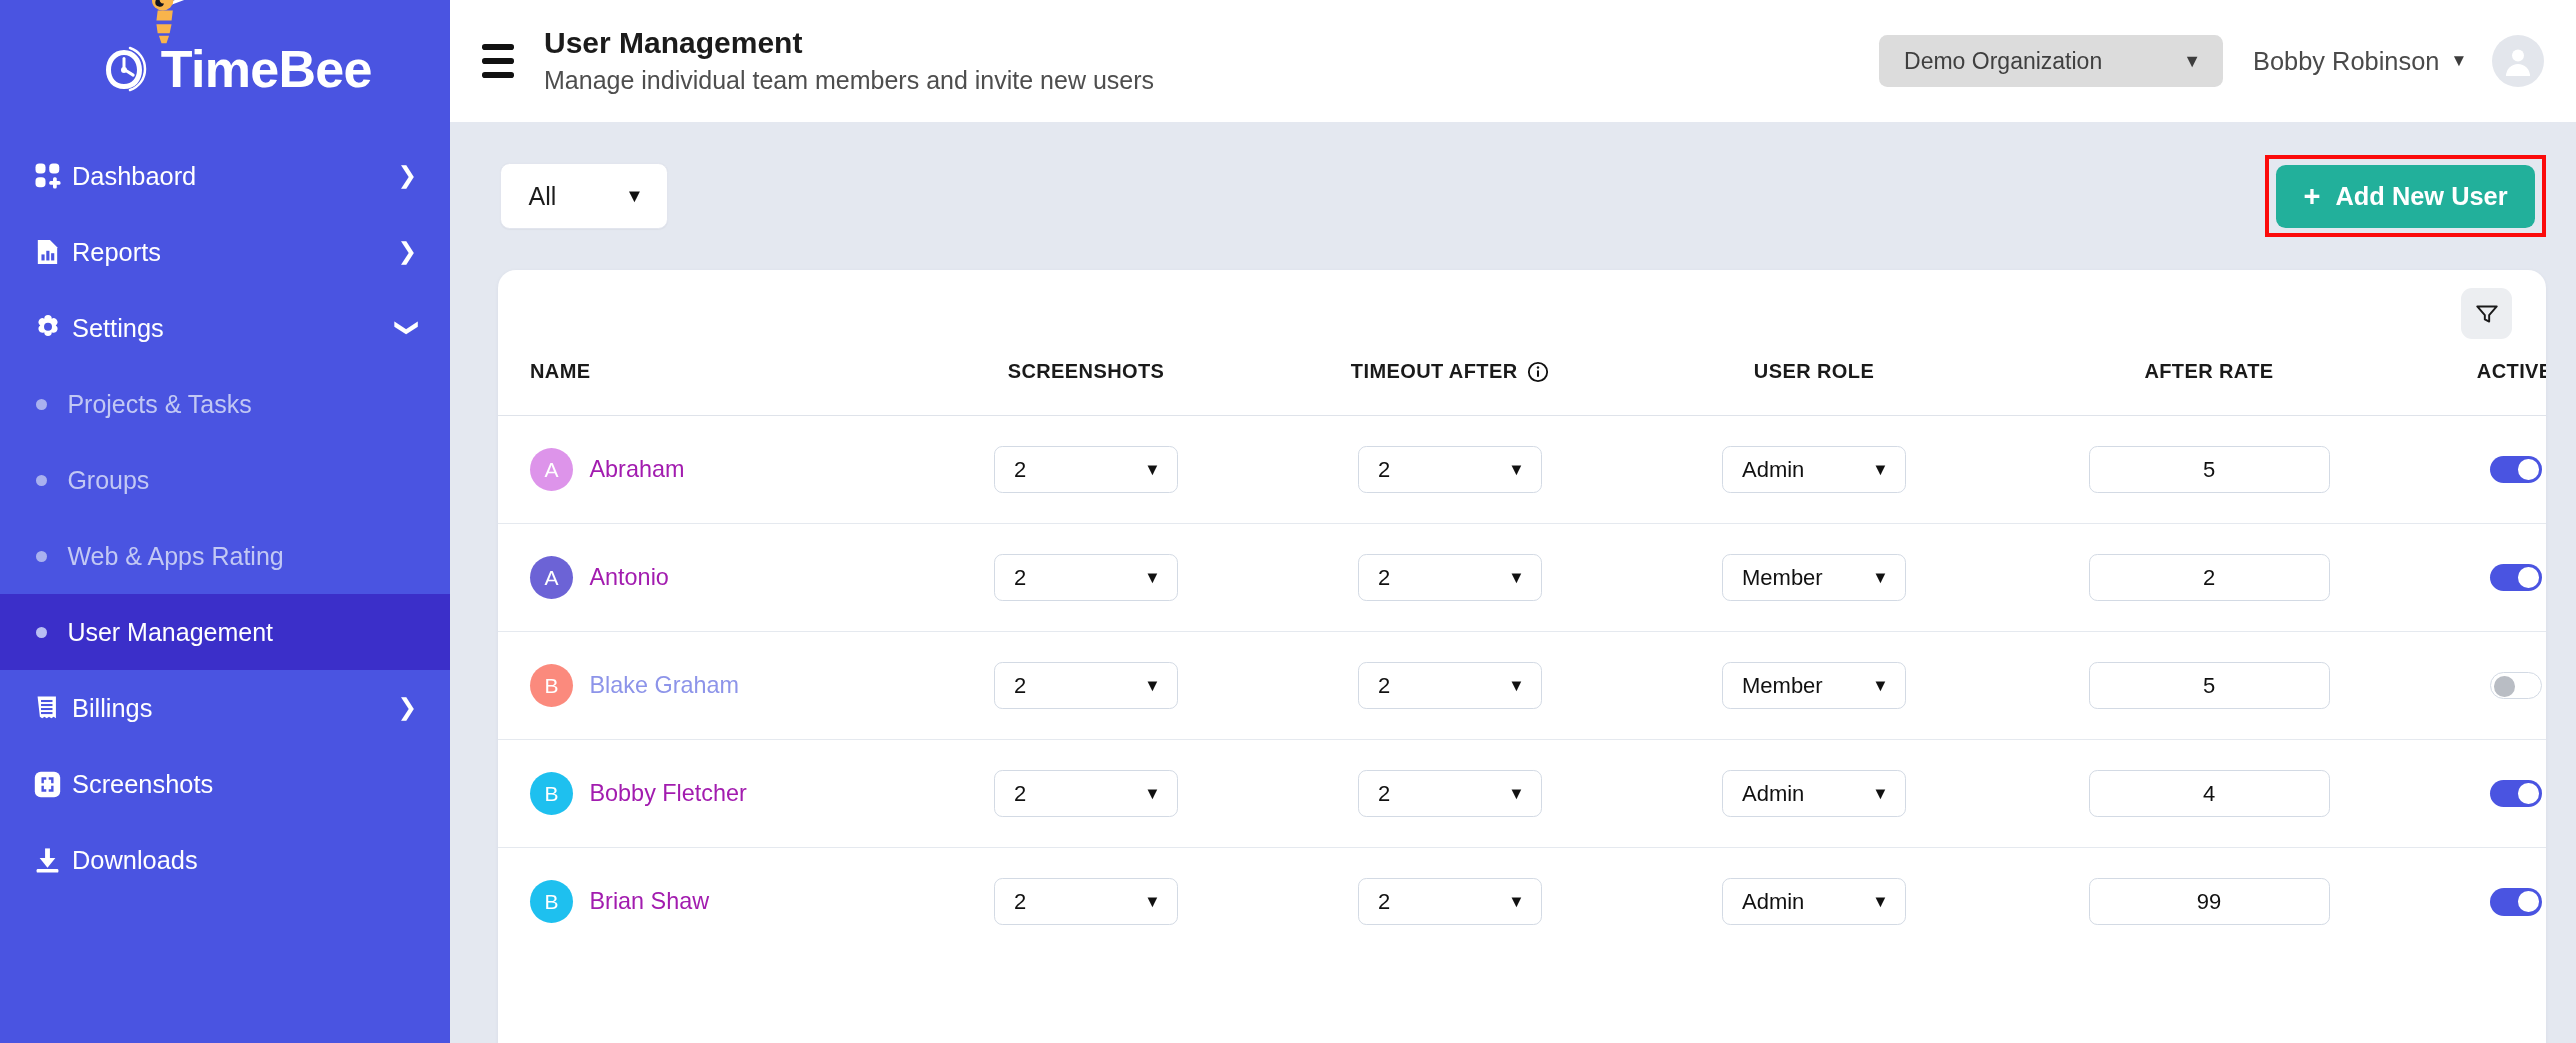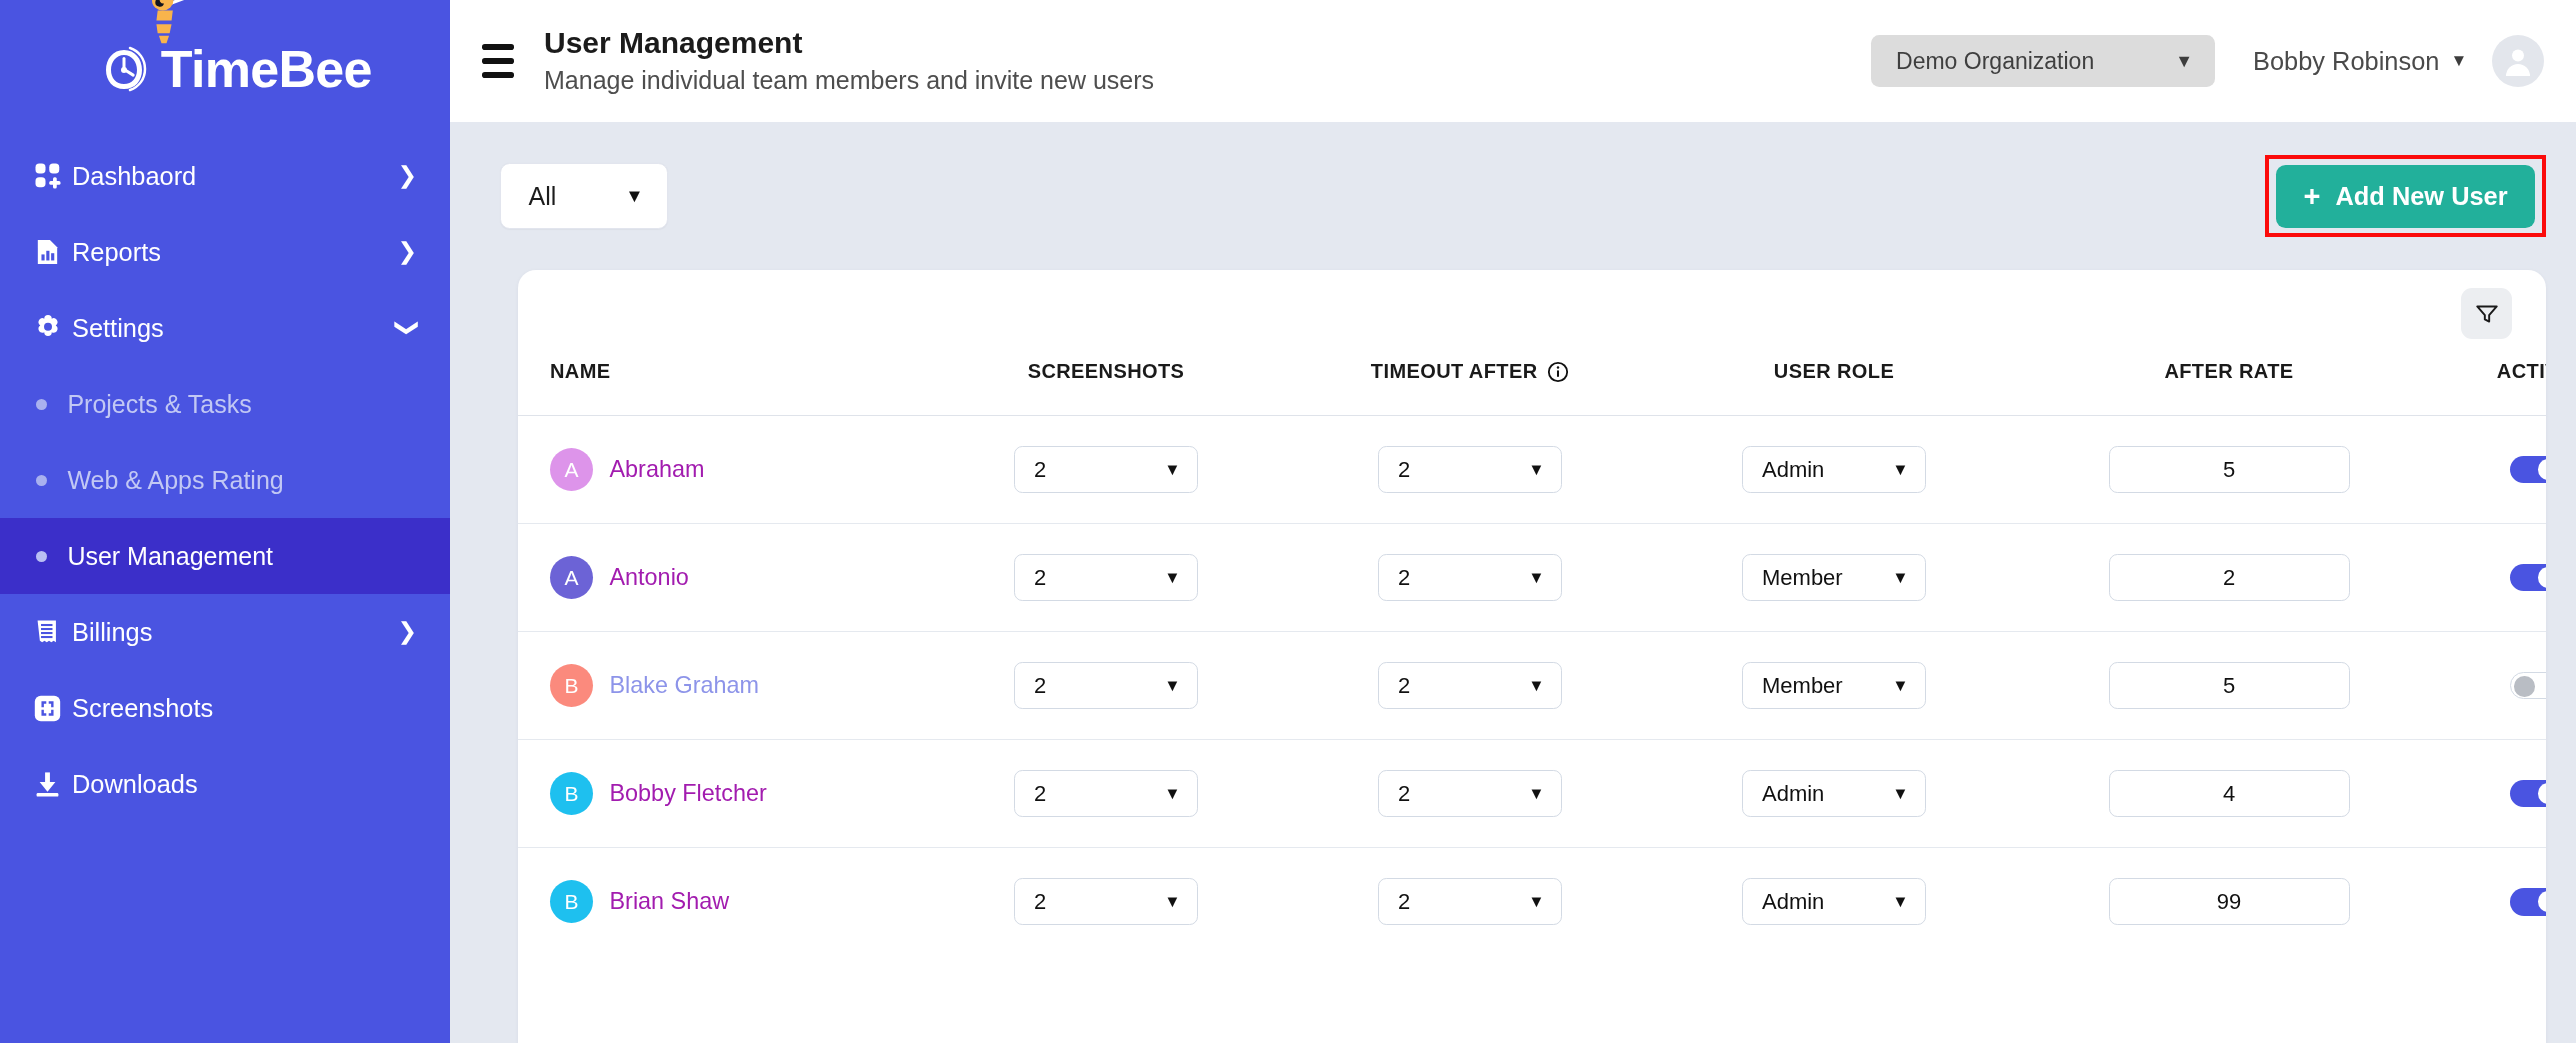--- a/index.html
+++ b/index.html
@@ -62,21 +62,21 @@
   }
   .hamburger { width: 37px; display: flex; flex-direction: column; gap: 7.6px; cursor: pointer; margin-right: 25px; }
   .hamburger span { display:block; height: 6.2px; background: #111; border-radius: 2.8px; }
   .hamburger span:nth-child(1){ width: 32px; }
   .hamburger span:nth-child(2){ width: 32px; }
   .hamburger span:nth-child(3){ width: 32px; }
   .title-block { display: flex; flex-direction: column; justify-content: center; gap: 6.9px; }
   .page-title { font-size: 30px; font-weight: 700; color: #1b1b1b; line-height: 1.05; }
   .page-sub { font-size: 25px; color: #4e4e4e; font-weight: 400; }
 
-  .topbar-right { margin-left: auto; display: flex; align-items: center; gap: 8px; }
+  .topbar-right { margin-left: auto; display: flex; align-items: center; gap: 0; }
   .org-select {
     background: #dcdcdc; border-radius: 8.3px;
     height: 52px; min-width: 344px;
     display: flex; align-items: center; justify-content: space-between;
     padding: 0 22px 0 25px; cursor: pointer; margin-right: 30px;
   }
   .org-select .org-name { font-size: 23px; color: #3f3f3f; }
   .org-select .caret { font-size: 18px; color: #3d3d3d; margin-left: 27.5px; }
   .user-menu { display: flex; align-items: center; gap: 11px; cursor: pointer; }
   .user-name { font-size: 25.4px; color: #4a4a4a; }
@@ -107,21 +107,21 @@
   .add-btn {
     background: #22b09b; color: #fff; border: none; border-radius: 9.6px;
     height: 63px; padding: 0 27.5px; display: flex; align-items: center;
     gap: 15px; font-size: 25.4px; font-weight: 700; cursor: pointer;
     font-family: "Liberation Sans", sans-serif; white-space: nowrap;
   }
   .add-btn .plus { font-size: 29px; font-weight: 700; line-height: 1; }
 
   
   .card {
-    margin: 0 30px 0 68px; background: #ffffff;
+    margin: 0 30px 0 48px; background: #ffffff;
     border-radius: 18px 18px 0 0; flex: 1; overflow: hidden;
     box-shadow: 0 1.4px 4.1px rgba(20,30,80,0.05);
     display: flex; flex-direction: column;
   }
   .card-tools { height: 72px; display:flex; align-items:center; justify-content:flex-end; padding: 15px 34px 0 0; }
   .filter-btn {
     width: 51px; height: 51px; border-radius: 11px; background: #eceef1;
     display: flex; align-items: center; justify-content: center; cursor: pointer;
   }
 
@@ -243,20 +243,24 @@
             <circle cx="12" cy="11" r="3.2" fill="#4a54e1"></circle>
           </svg>
         </span>
         <span class="ni-label">Settings</span>
         <span class="ni-chev" style="transform:rotate(90deg);display:inline-block;">❯</span>
       </div>
 
       <div class="sub-item">
         <span class="dot"></span>
         <span>Projects &amp; Tasks</span>
+      </div>
+      <div class="sub-item">
+        <span class="dot"></span>
+        <span>Groups</span>
       </div>
       <div class="sub-item">
         <span class="dot"></span>
         <span>Web &amp; Apps Rating</span>
       </div>
       <div class="sub-item active">
         <span class="dot"></span>
         <span>User Management</span>
       </div>
 

